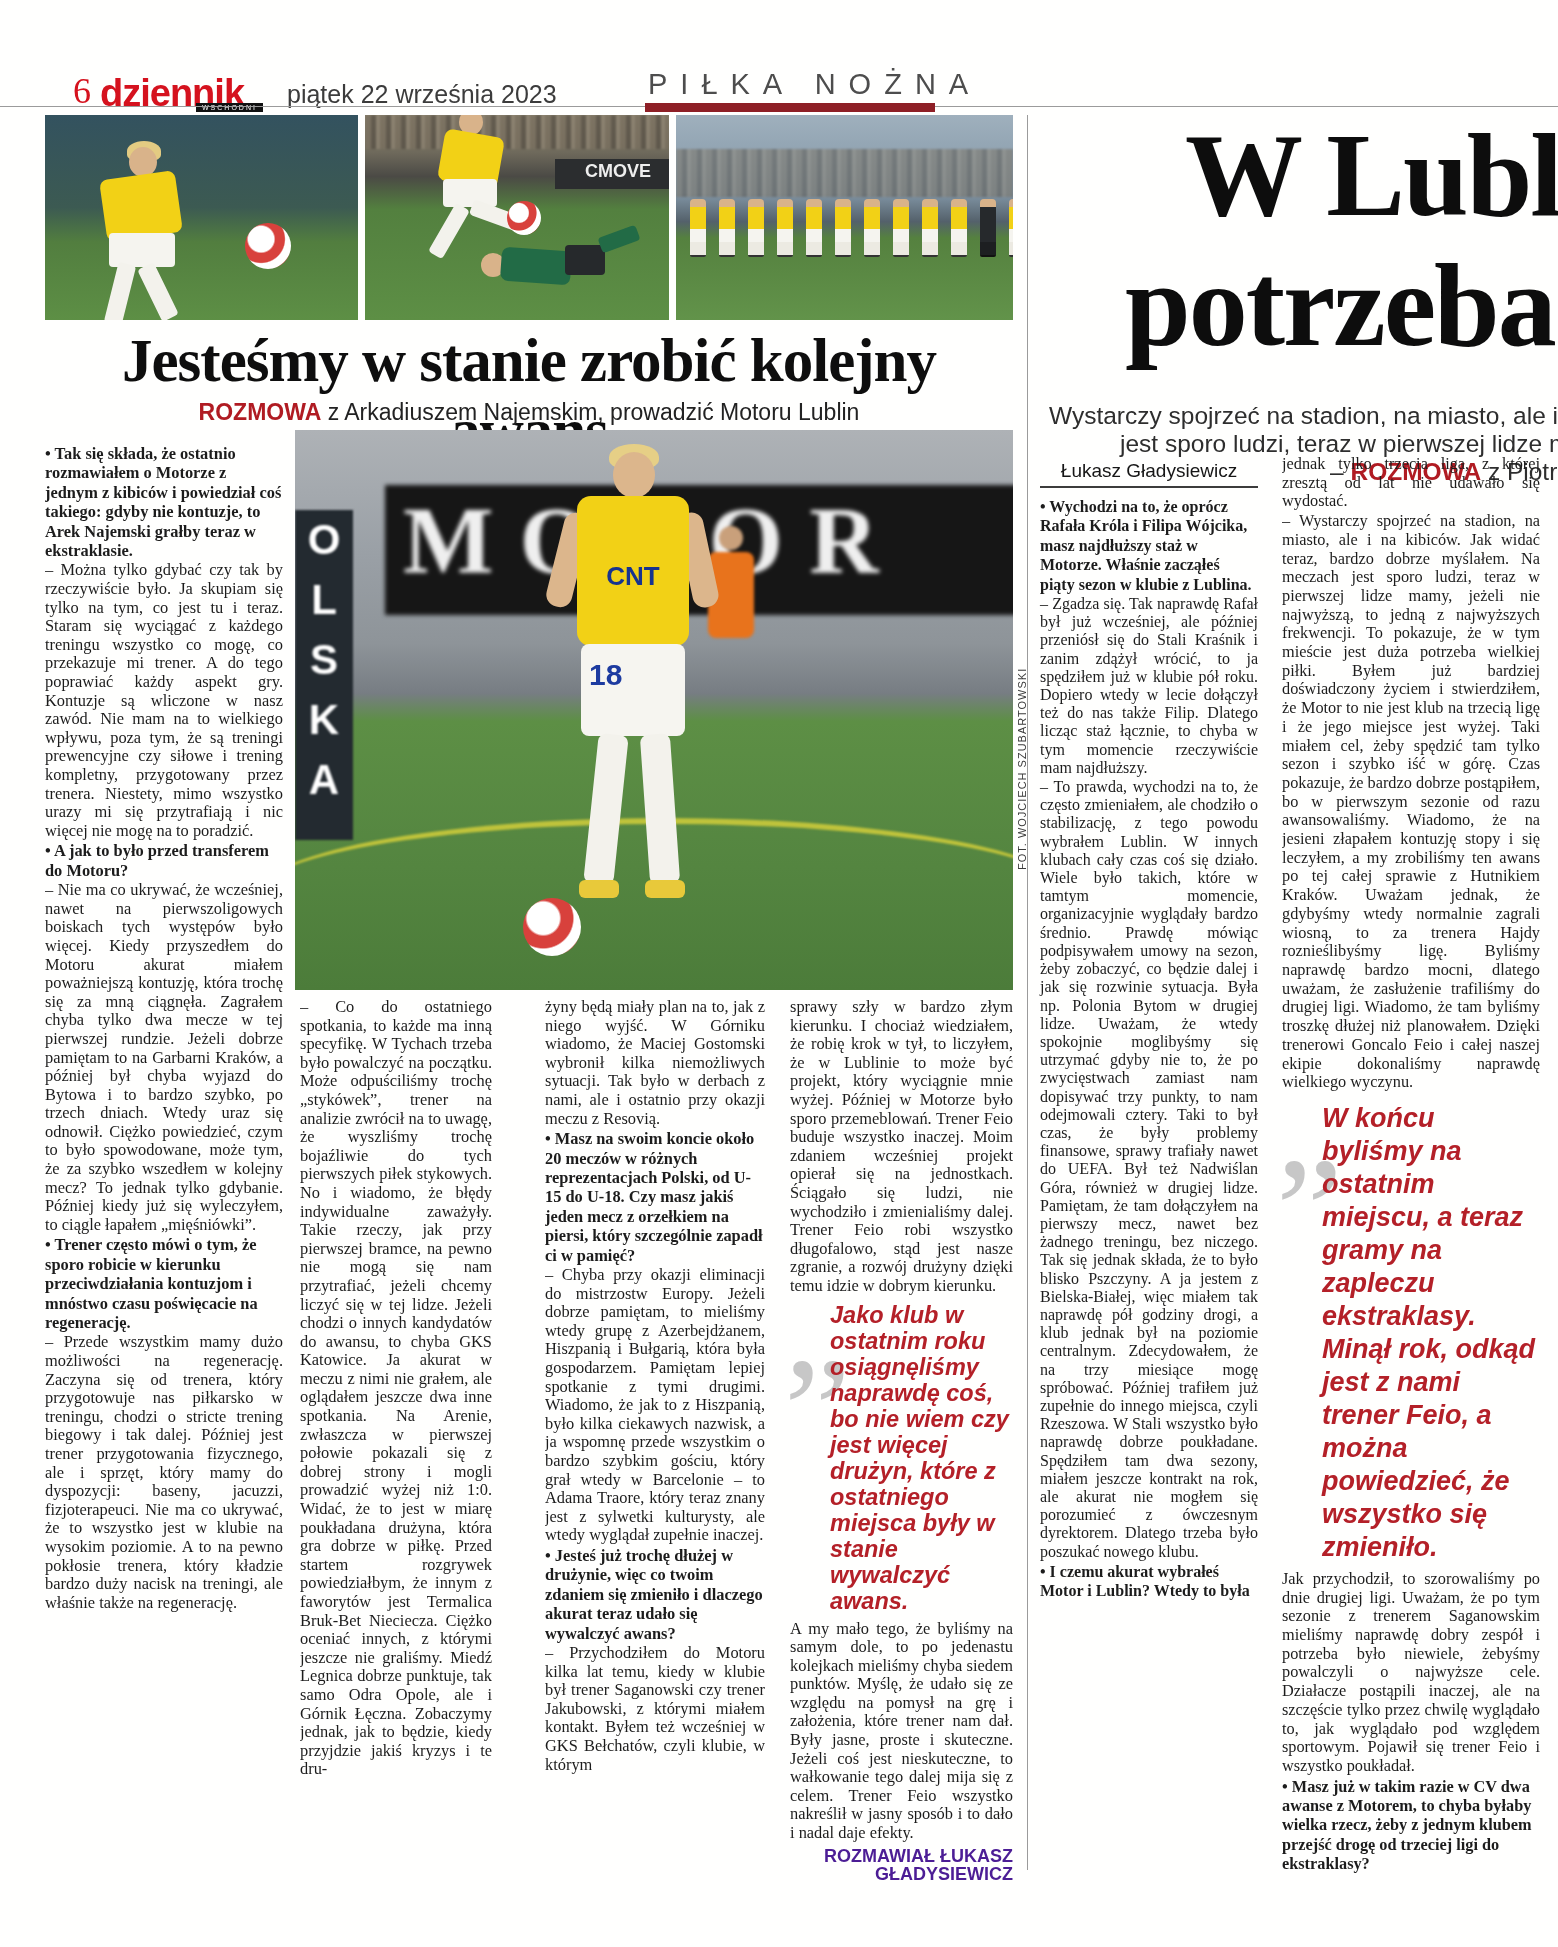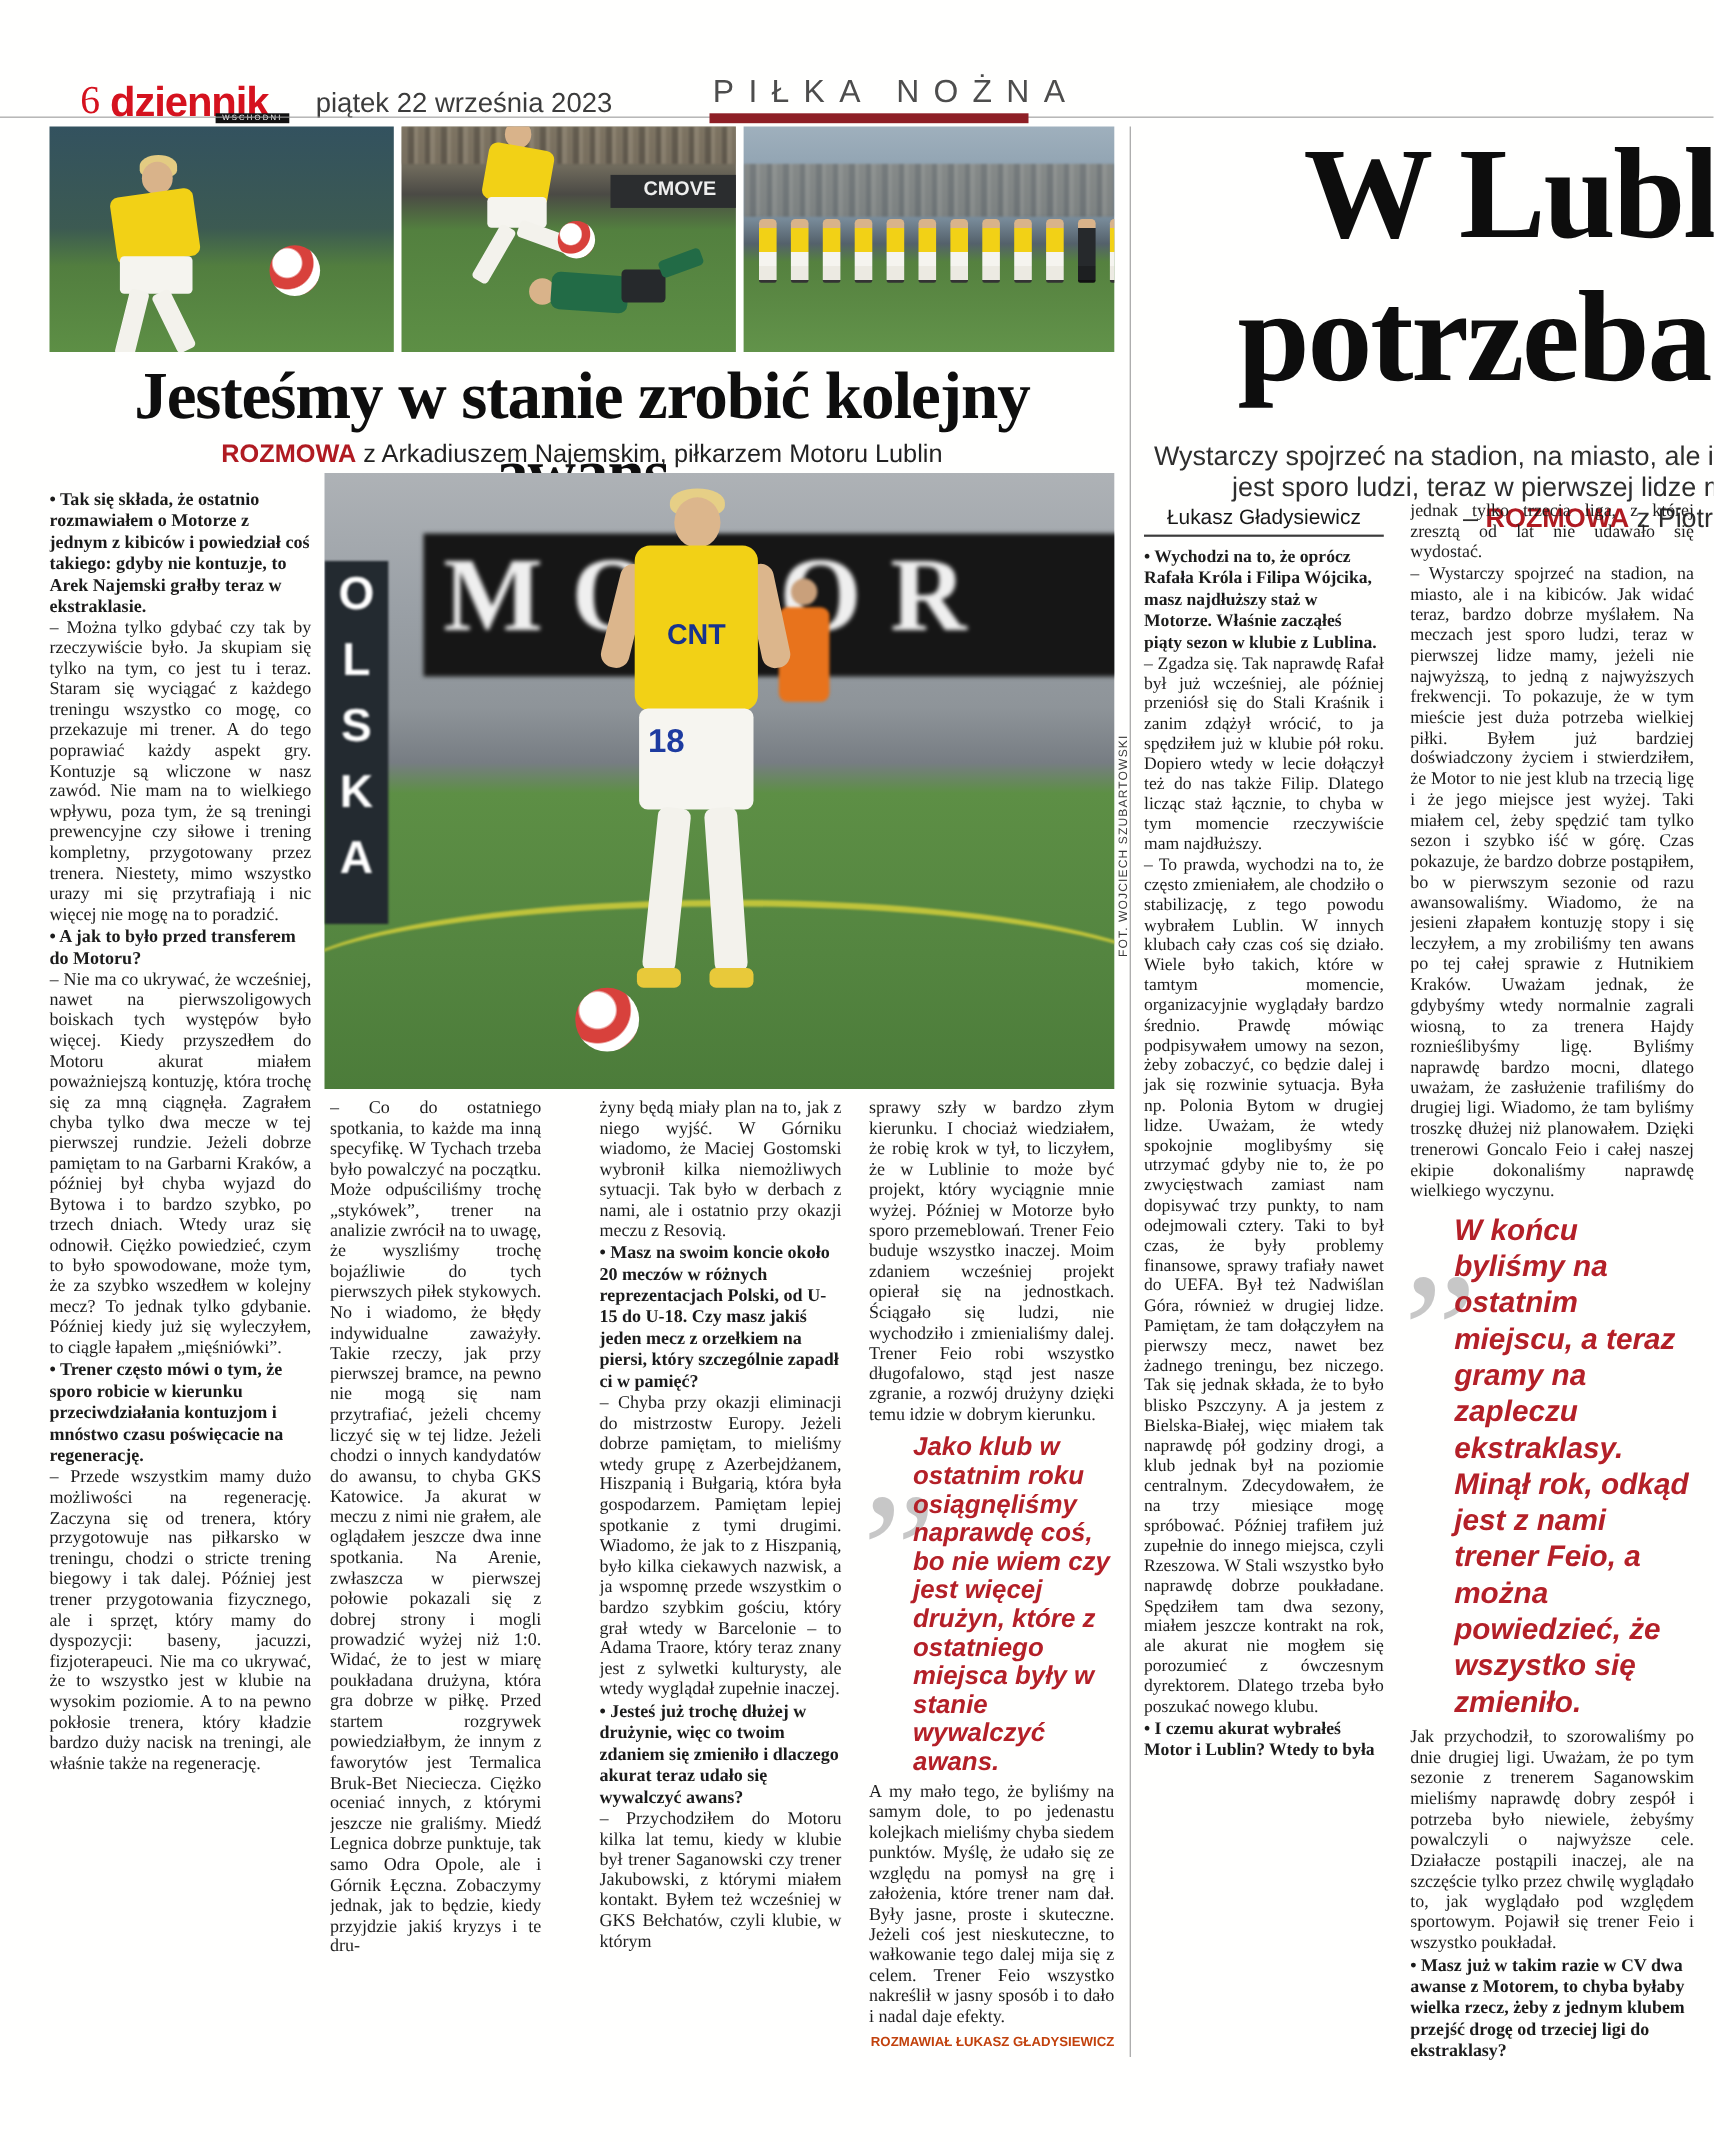--- a/index.html
+++ b/index.html
@@ -99,22 +99,22 @@
         font-size:11px;color:#3a3a3a;writing-mode:vertical-rl;transform:rotate(180deg);letter-spacing:1px;white-space:nowrap;}
 
   
   .pullquote{position:relative;margin:10px 0 6px 0;padding-left:40px;min-height:120px;}
   .pullquote .qmark{position:absolute;left:-6px;top:-26px;font-size:150px;line-height:100px;
         color:#c7c7c7;font-family:"Liberation Serif",serif;z-index:0;}
   .pullquote .qtext{position:relative;z-index:1;font-family:"Liberation Sans",sans-serif;font-style:italic;
         color:var(--red-quote);font-size:23.5px;line-height:26px;font-weight:700;text-align:left;margin:0;}
   .bcol3 .pullquote{margin-top:6px;}
   .rq .qtext{font-size:27px;line-height:33px;}
-  .interview-credit{font-family:"Liberation Sans",sans-serif;font-weight:700;font-size:12px;
-        text-align:right;margin-top:4px;color:#c2410c;}
+  .interview-credit{font-family:"Liberation Sans",sans-serif;font-weight:700;font-size:18px;
+        text-align:right;margin-top:4px;color:#4c1d95;}
 
   
   .vrule{left:1027px;top:115px;width:1px;height:1755px;background:var(--rule);}
 
   
   .r-headline{font-weight:700;color:#0d0d0d;white-space:nowrap;letter-spacing:-2px;}
   .rh1{left:1185px;top:108px;font-size:118px;}
   .rh2{left:1125px;top:238px;font-size:118px;}
   .r-lead{font-family:"Liberation Sans",sans-serif;font-size:24.5px;color:#2e2e2e;white-space:nowrap;}
   .rl1{left:1049px;top:402px;}
@@ -181,21 +181,21 @@
         <div class="pl"></div>
         <div class="pl"></div>
         <div class="pl"></div>
       <div class="pl gk"></div>
         <div class="pl"></div>
     </div>
   </div>
 
   <div class="abs headline">Jesteśmy w stanie zrobić kolejny awans</div>
   <div class="abs kicker">
-    <b>ROZMOWA</b><span> z Arkadiuszem Najemskim, piłkarzem Motoru Lublin</span>
+    <b>ROZMOWA</b><span> z Arkadiuszem Najemskim, prowadzić Motoru Lublin</span>
   </div>
 
   <div class="col intro-col">
       <p class="par q">• Tak się składa, że ostatnio rozmawiałem o Motorze z jednym z kibiców i powiedział coś takiego: gdyby nie kontuzje, to Arek Najemski grałby teraz w ekstraklasie.</p>
       <p class="par a">– Można tylko gdybać czy tak by rzeczywiście było. Ja skupiam się tylko na tym, co jest tu i teraz. Staram się wyciągać z każdego treningu wszystko co mogę, co przekazuje mi trener. A do tego poprawiać każdy aspekt gry. Kontuzje są wliczone w nasz zawód. Nie mam na to wielkiego wpływu, poza tym, że są treningi prewencyjne czy siłowe i trening kompletny, przygotowany przez trenera. Niestety, mimo wszystko urazy mi się przytrafiają i nic więcej nie mogę na to poradzić.</p>
       <p class="par q">• A jak to było przed transferem do Motoru?</p>
       <p class="par a">– Nie ma co ukrywać, że wcześniej, nawet na pierwszoligowych boiskach tych występów było więcej. Kiedy przyszedłem do Motoru akurat miałem poważniejszą kontuzję, która trochę się za mną ciągnęła. Zagrałem chyba tylko dwa mecze w tej pierwszej rundzie. Jeżeli dobrze pamiętam to na Garbarni Kraków, a później był chyba wyjazd do Bytowa i to bardzo szybko, po trzech dniach. Wtedy uraz się odnowił. Ciężko powiedzieć, czym to było spowodowane, może tym, że za szybko wszedłem w kolejny mecz? To jednak tylko gdybanie. Później kiedy już się wyleczyłem, to ciągle łapałem „mięśniówki”.</p>
       <p class="par q">• Trener często mówi o tym, że sporo robicie w kierunku przeciwdziałania kontuzjom i mnóstwo czasu poświęcacie na regenerację.</p>
       <p class="par a">– Przede wszystkim mamy dużo możliwości na regenerację. Zaczyna się od trenera, który przygotowuje nas piłkarsko w treningu, chodzi o stricte trening biegowy i tak dalej. Później jest trener przygotowania fizycznego, ale i sprzęt, który mamy do dyspozycji: baseny, jacuzzi, fizjoterapeuci. Nie ma co ukrywać, że to wszystko jest w klubie na wysokim poziomie. A to na pewno pokłosie trenera, który kładzie bardzo duży nacisk na treningi, ale właśnie także na regenerację.</p>
     </div>

